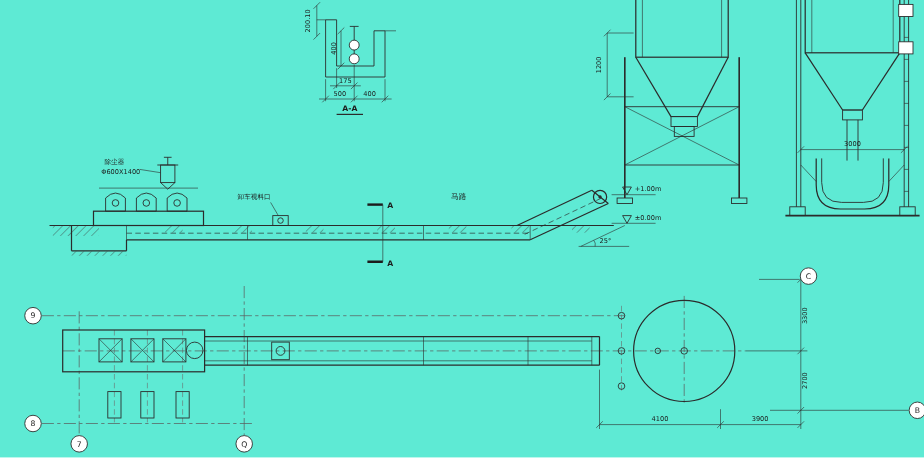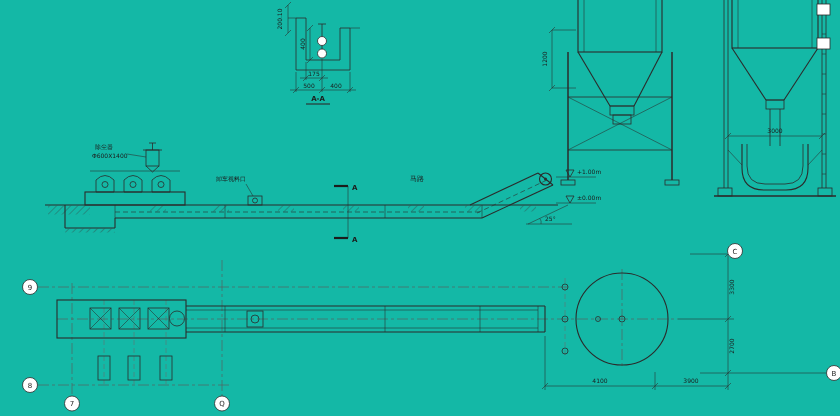--- a/index.html
+++ b/index.html
@@ -1,16 +1,16 @@
 <!DOCTYPE html>
 <html><head>
 <meta charset="utf-8">
 <style>
   html,body{margin:0;padding:0;background:#ffffff}
-  .sheet{position:relative;width:840px;height:416px;background:#14b8a6;overflow:hidden}
+  .sheet{position:relative;width:840px;height:416px;background:#5eead4;overflow:hidden}
   svg{display:block}
   svg text{font-family:"DejaVu Sans","Liberation Sans",sans-serif;font-size:6px;fill:#1c1c1c}
   .t7{font-size:7px}
   .b{font-weight:bold}
   .mid{text-anchor:middle}
   .s{stroke:#2b2b2b;fill:none;stroke-width:.8}
   .s1{stroke:#2b2b2b;fill:none;stroke-width:1.1}
   .s14{stroke:#2b2b2b;fill:none;stroke-width:1.5}
   .thn{stroke:#2b2b2b;fill:none;stroke-width:.55}
   .thk{stroke:#1c1c1c;fill:none;stroke-width:2.2}

